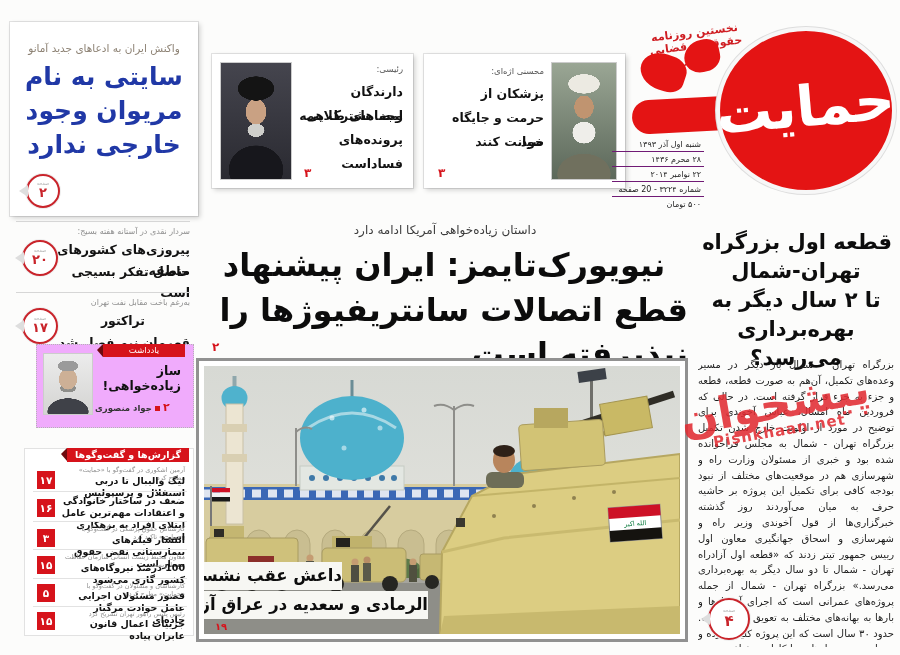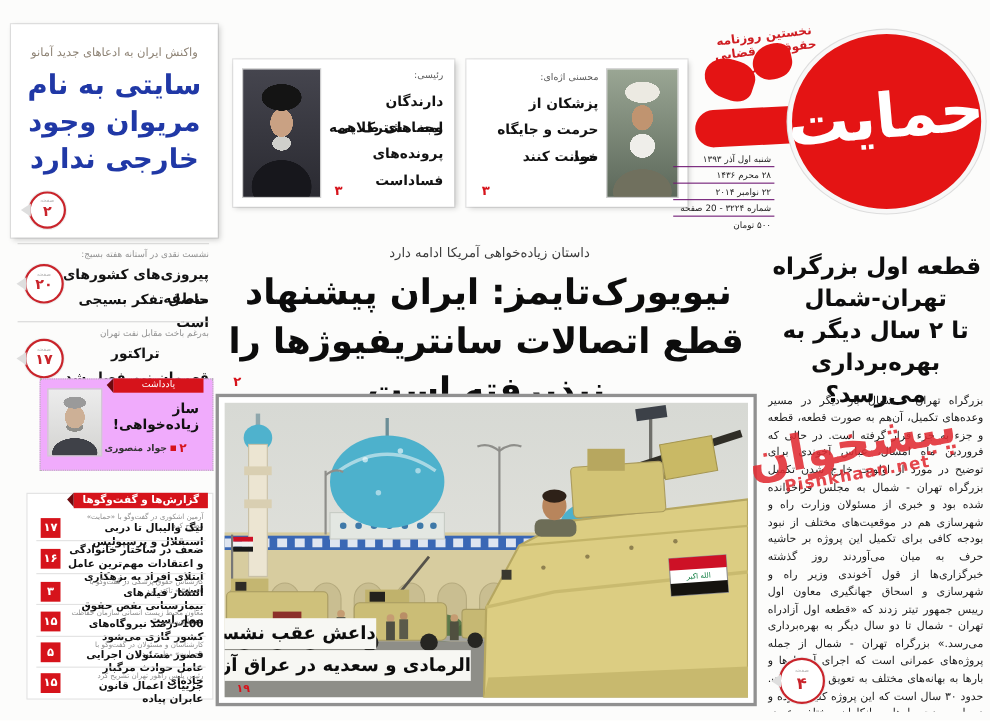--- a/index.html
+++ b/index.html
@@ -109,21 +109,21 @@
 
   <div class="abs" style="left:634px;top:26px;width:124px;transform:rotate(-7deg);color:#cf1d22;font-size:11px;font-weight:bold;text-align:center;">نخستین روزنامه حقوقی و قضایی کشور</div>
   <div class="tail" style="left:640px;top:54px;width:46px;height:36px;border-radius:55% 45% 40% 60%;transform:rotate(18deg);"></div>
   <div class="tail" style="left:684px;top:40px;width:36px;height:32px;border-radius:60% 40% 50% 50%;transform:rotate(-12deg);"></div>
   <div class="tail" style="left:632px;top:98px;width:110px;height:34px;border-radius:17px;transform:rotate(-3deg);"></div>
   <div id="logo-circle" style="left:716px;top:27px;width:180px;height:167px;">
     <span id="logo-text">حمایت</span>
   </div>
 
   <div class="hr" style="left:16px;top:221px;width:174px;"></div>
-  <div class="kick" style="left:62px;top:227px;width:128px;font-size:8px;">نشست نقدی در آستانه هفته بسیج:</div>
+  <div class="kick" style="left:62px;top:227px;width:128px;font-size:8px;">سردار نقدی در آستانه هفته بسیج:</div>
   <div class="hl" style="left:56px;top:239px;width:134px;font-size:12.5px;line-height:21px;">پیروزی‌های کشورهای منطقه</div>
   <div class="hl" style="left:56px;top:261px;width:134px;font-size:12.5px;line-height:21px;">حاصل تفکر بسیجی است</div>
   <div class="pbadge" style="left:22px;top:240px;width:36px;height:36px;">
     <span class="pb-word">صفحه</span>
     <span class="pb-num">۲۰</span>
   </div>
   <div class="hr" style="left:16px;top:292px;width:174px;"></div>
   <div class="kick" style="left:62px;top:298px;width:128px;font-size:8px;">به‌رغم باخت مقابل نفت تهران</div>
   <div class="hl" style="left:56px;top:310px;width:134px;font-size:12.5px;line-height:21px;text-align:center;">تراکتور</div>
   <div class="hl" style="left:56px;top:332px;width:134px;font-size:12.5px;line-height:21px;">قهرمان نیم فصل شد</div>
@@ -167,21 +167,21 @@
     <div class="sq" style="left:12px;top:135px;">۵</div>
     <div class="hr" style="left:8px;top:157px;width:154px;background:#e2e2e2;"></div>
 
     <div class="kick" style="right:8px;top:161px;left:36px;font-size:6.5px;">رئیس پلیس راهور تهران تشریح کرد</div>
     <div class="hl" style="right:8px;top:169px;left:36px;font-size:9.5px;line-height:12px;">جزییات اعمال قانون عابران پیاده</div>
     <div class="sq" style="left:12px;top:163px;">۱۵</div>
   </div>
 
   <div class="abs" style="left:210px;top:223px;width:470px;text-align:center;font-size:12px;color:#3c3c3c;">داستان زیاده‌خواهی آمریکا ادامه دارد</div>
   <div class="abs" style="left:200px;top:243px;width:488px;text-align:center;font-size:32px;font-weight:bold;color:#0c0c0c;line-height:44px;">نیویورک‌تایمز: ایران پیشنهاد</div>
-  <div class="abs" style="left:196px;top:288px;width:492px;text-align:center;font-size:32px;font-weight:bold;color:#0c0c0c;line-height:44px;">قطع اتصالات سانتریفیوژها را نپذیرفته است</div>
+  <div class="abs" style="left:196px;top:288px;width:492px;text-align:right;font-size:32px;font-weight:bold;color:#0c0c0c;line-height:44px;">قطع اتصالات سانتریفیوژها را نپذیرفته است</div>
   <div class="abs red" style="left:212px;top:340px;font-size:12px;font-weight:bold;">۲</div>
 
   <div class="abs" style="left:196px;top:358px;width:492px;height:284px;background:#fff;border:3px solid #919191;padding:5px;">
     <svg width="476" height="268" viewBox="0 0 476 268">
       <defs>
         <linearGradient id="sky" x1="0" y1="0" x2="0" y2="1">
           <stop offset="0" stop-color="#d7d9d4"></stop>
             <stop offset="1" stop-color="#e6e6e0"></stop>
         </linearGradient>
         <path id="arch" d="M0,56 v-28 a13,14 0 0 1 26,0 v28 z"></path>

